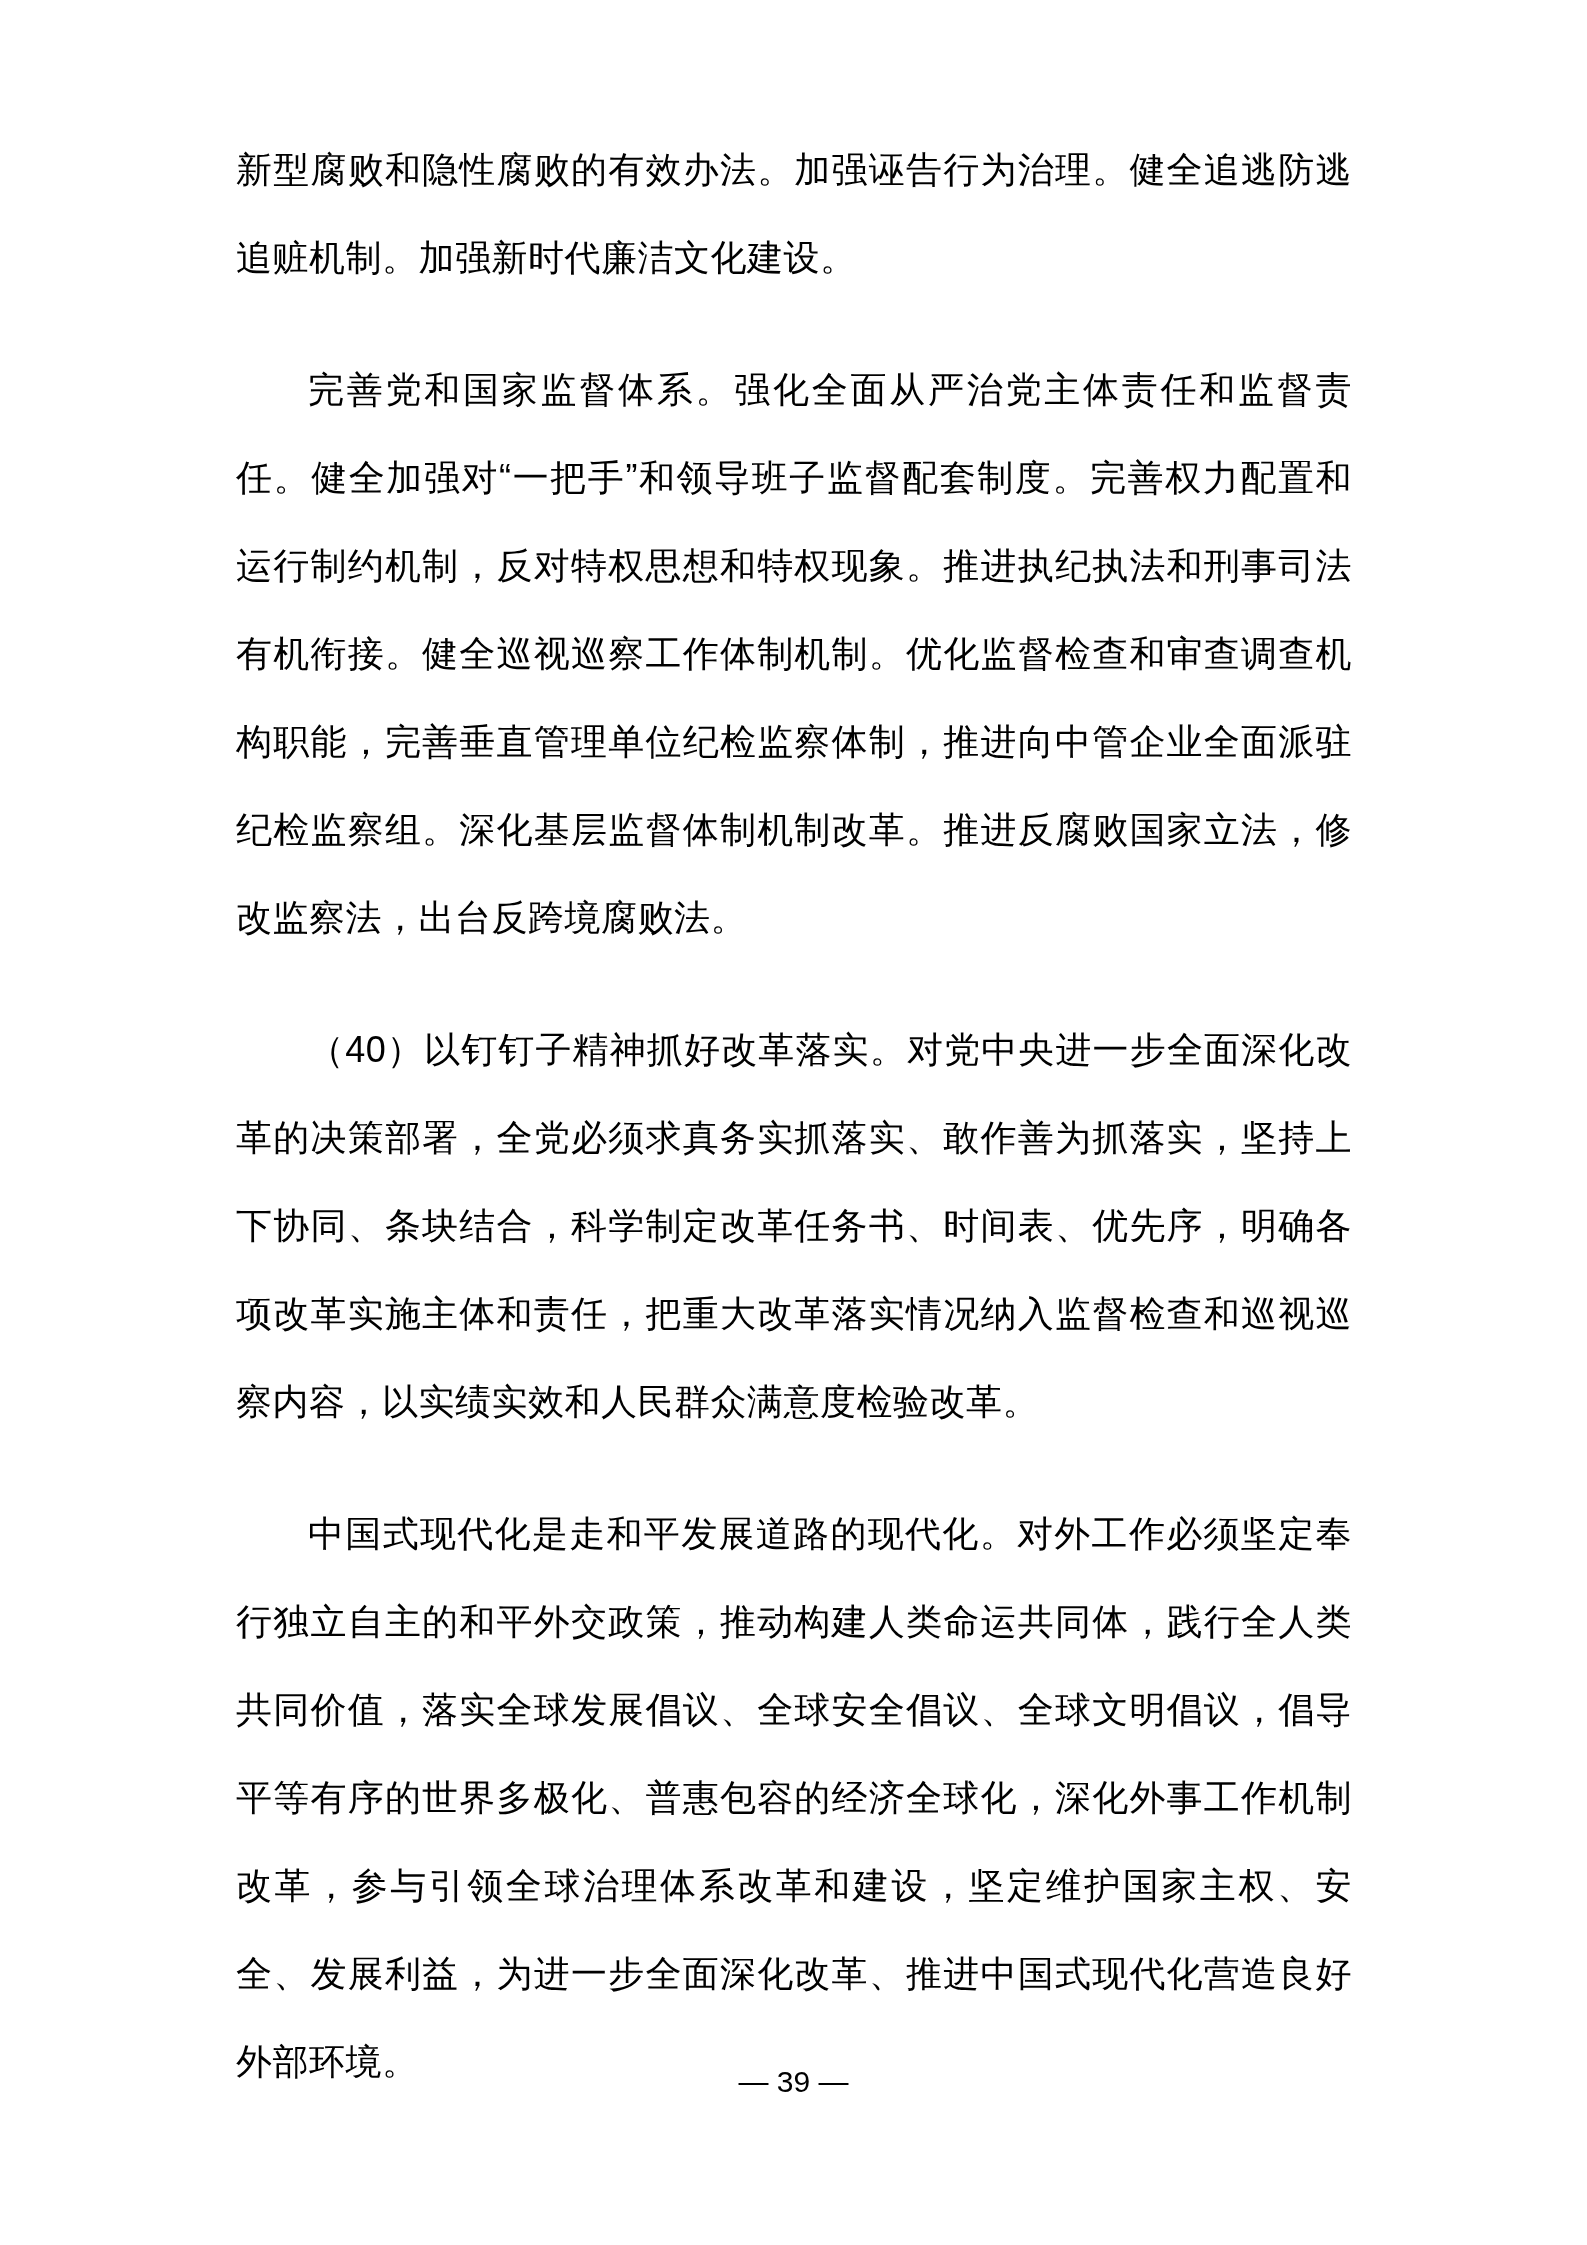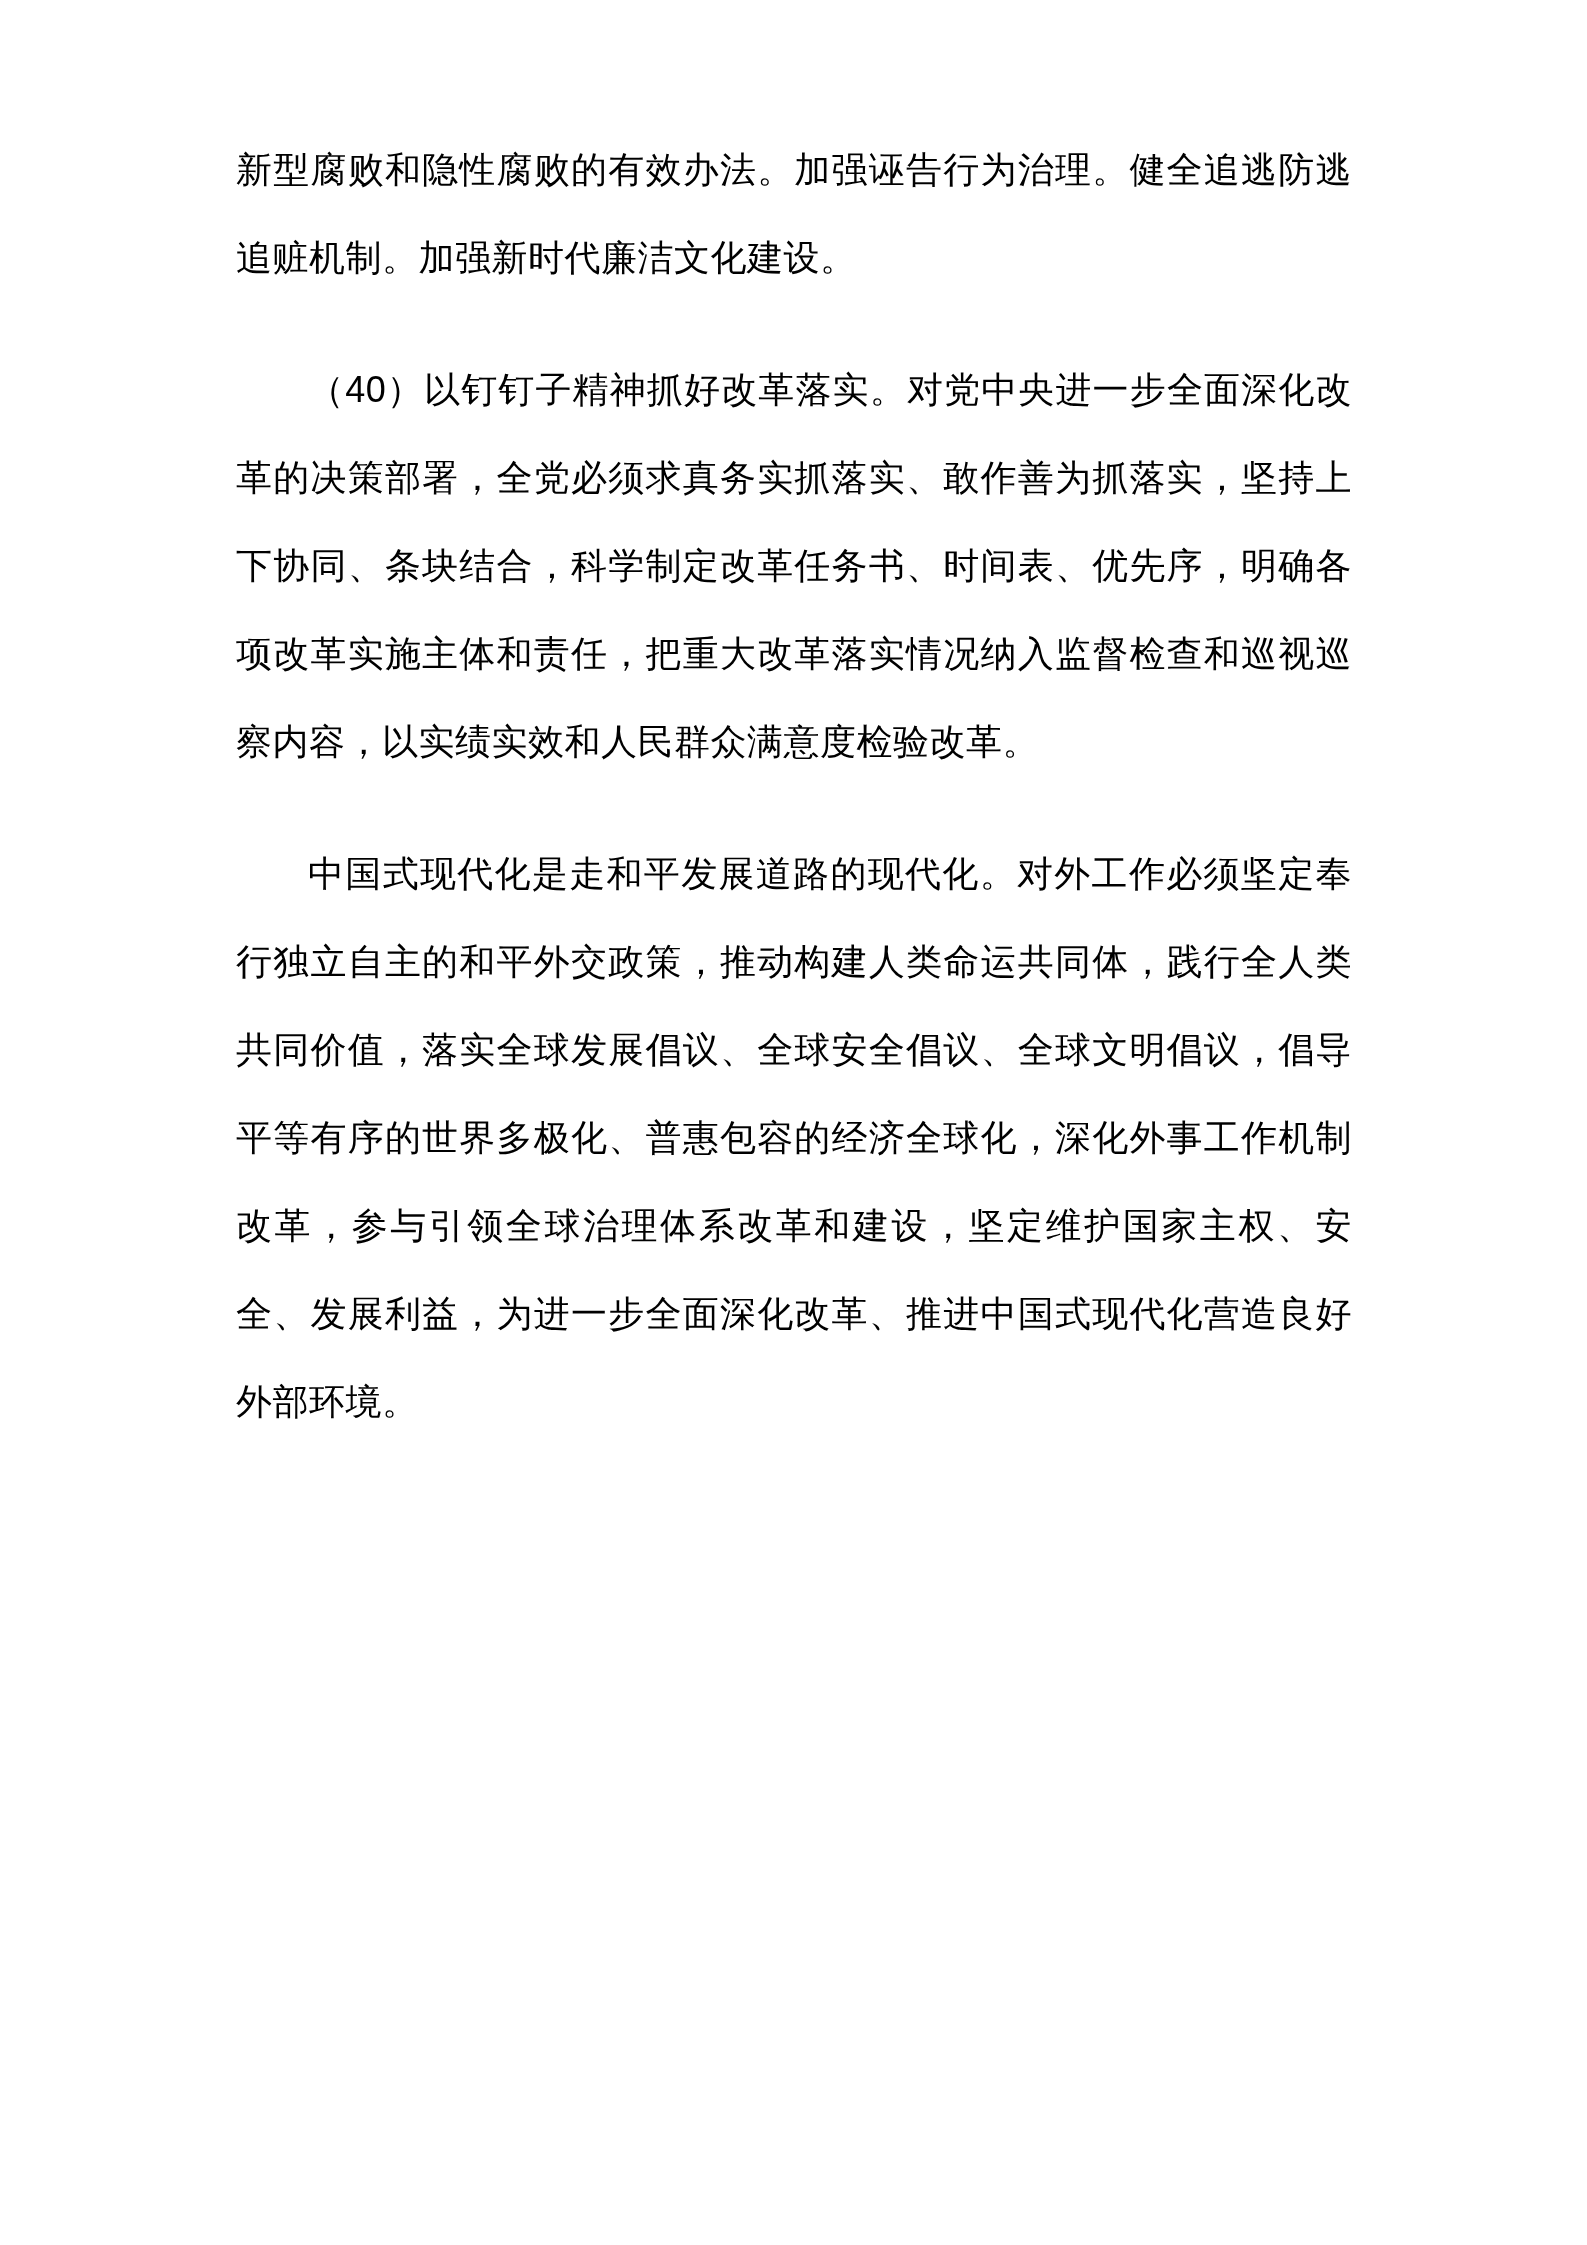--- a/index.html
+++ b/index.html
@@ -45,16 +45,18 @@
     color: #000000;
     font-family: "Liberation Sans", sans-serif;
   }
 </style>
 </head>
 <body>
 
 <div class="page">
   <div class="page-content">
     <p class="doc-para">新型腐败和隐性腐败的有效办法。加强诬告行为治理。健全追逃防逃追赃机制。加强新时代廉洁文化建设。</p>
+    <p class="doc-para indent">完善党和国家监督体系。强化全面从严治党主体责任和监督责任。健全加强对“一把手”和领导班子监督配套制度。完善权力配置和运行制约机制，反对特权思想和特权现象。推进执纪执法和刑事司法有机衔接。健全巡视巡察工作体制机制。优化监督检查和审查调查机构职能，完善垂直管理单位纪检监察体制，推进向中管企业全面派驻纪检监察组。深化基层监督体制机制改革。推进反腐败国家立法，修改监察法，出台反跨境腐败法。</p>
     <p class="doc-para indent">（40）以钉钉子精神抓好改革落实。对党中央进一步全面深化改革的决策部署，全党必须求真务实抓落实、敢作善为抓落实，坚持上下协同、条块结合，科学制定改革任务书、时间表、优先序，明确各项改革实施主体和责任，把重大改革落实情况纳入监督检查和巡视巡察内容，以实绩实效和人民群众满意度检验改革。</p>
     <p class="doc-para indent">中国式现代化是走和平发展道路的现代化。对外工作必须坚定奉行独立自主的和平外交政策，推动构建人类命运共同体，践行全人类共同价值，落实全球发展倡议、全球安全倡议、全球文明倡议，倡导平等有序的世界多极化、普惠包容的经济全球化，深化外事工作机制改革，参与引领全球治理体系改革和建设，坚定维护国家主权、安全、发展利益，为进一步全面深化改革、推进中国式现代化营造良好外部环境。</p>
   </div>
+  <div class="page-number">— 39 —</div>
 </div>
 
 </body></html>

